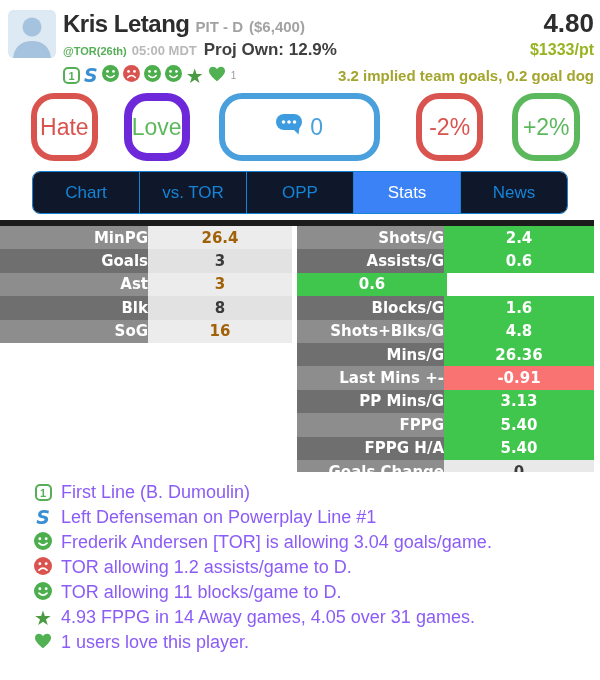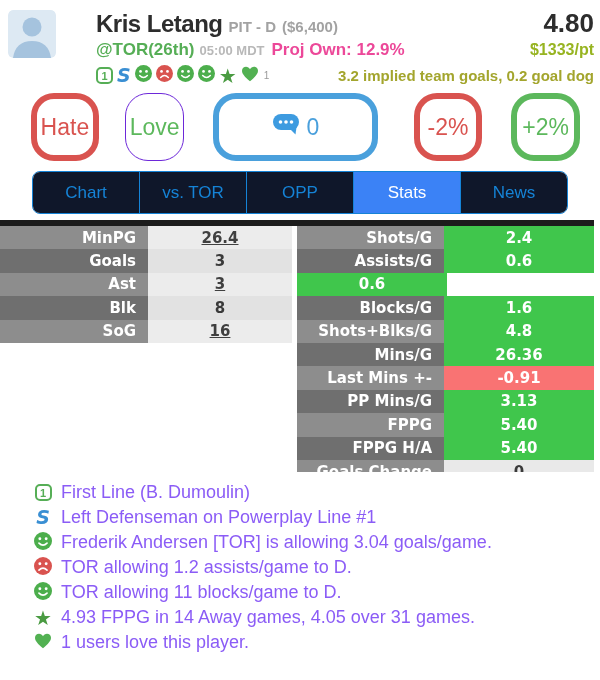--- a/index.html
+++ b/index.html
@@ -1,78 +1,78 @@
 <!DOCTYPE html>
 <html><head>
 <meta charset="utf-8">
 <style>
   * { margin:0; padding:0; box-sizing:border-box; }
   html,body { width:600px; height:680px; background:#ffffff; overflow:hidden;
               font-family:"Liberation Sans", sans-serif; }
 
   
-  .header { display:flex; padding:8px 6px 0 8px;gap:33px; }
+  .header { display:flex; padding:8px 6px 0 8px; }
   .avatar { width:48px; height:48px; border-radius:5px; overflow:hidden; flex:0 0 48px; margin-top:2px; }
   .hinfo { flex:1; margin-left:7px; }
   .hrow { display:flex; justify-content:space-between; align-items:baseline; }
   .hrow1 { height:32px; }
   .name { font-size:24px; font-weight:bold; color:#2d2d2d; letter-spacing:-0.5px; }
   .teampos { font-size:15px; font-weight:bold; color:#a2a2a2; margin-left:6px; }
   .salary { font-size:15px; font-weight:bold; color:#a2a2a2; margin-left:6px; }
   .points { font-size:26px; font-weight:bold; color:#2d2d2d; }
   .hrow2 { height:23px; }
-  .matchup { font-size:17px; font-weight:bold; color:#56ae56; }
+  .matchup { font-size:11px; font-weight:bold; color:#56ae56; }
   .gametime { font-size:13px; color:#b8b8b8; font-weight:bold; margin-left:5px; }
-  .projown { font-size:17px; font-weight:bold; color:#ec4899; margin-left:7px; }
+  .projown { font-size:17px; font-weight:bold; color:#404040; margin-left:7px; }
   .valuept { font-size:16px; font-weight:bold; color:#97b421; }
   .hrow3 { height:25px; align-items:center; display:flex; justify-content:space-between; }
   .badges { display:flex; align-items:center; gap:4px; }
   .impliedgoals { font-size:15px; font-weight:bold; color:#a3a52d; }
   .supcount { font-size:10px; color:#9a9a9a; vertical-align:super; margin-left:1px; }
 
   
   .ic-box1 { display:inline-flex; align-items:center; justify-content:center;
              width:17px; height:17px; border:2px solid #56ae56; border-radius:5px;
              color:#56ae56; font-size:11px; font-weight:bold; background:#fff; }
   .ic-s { font-family:"DejaVu Sans", sans-serif; font-style:italic; font-weight:bold;
           font-size:19px; color:#3a8fd3; line-height:1; }
   .ic-star { color:#4a9b42; font-size:20px; line-height:1; }
   .ic-svg { display:inline-block; vertical-align:middle; }
 
   
   .actions { display:flex; align-items:center; margin-top:5px; padding:0 20px 0 19px; height:68px; gap:26px;margin-left:12px; }
   .btn { height:68px; border-radius:23px; background:#fff; display:flex;
          align-items:center; justify-content:center; font-size:23px; cursor:pointer; }
   .btn-hate { width:78px; border:6px solid #d9534f; color:#d9534f; }
-  .btn-love { width:70px; border:1px solid #6d28d9; color:#5cb85c; margin-right:3px; }
+  .btn-love { width:70px; border:8px solid #6d28d9; color:#5cb85c; margin-right:3px; }
   .btn-chat { width:192px; border:6px solid #4aa0dc; color:#4aa0dc; gap:7px; margin-right:7px; }
   .btn-down { width:79px; border:6px solid #d9534f; color:#d9534f; margin-left:3px; }
   .btn-up   { width:79px; border:6px solid #5cb85c; color:#5cb85c; margin-left:3px; }
 
   
   .tabs { margin:10px 32px 0 32px; height:43px; border:1.5px solid #1583d6;
           border-radius:8px; display:flex; overflow:hidden; }
   .tab { flex:1; display:flex; align-items:center; justify-content:center;
          color:#1583d6; font-size:17px; cursor:pointer; background:#0f172a; }
   .tab:not(:last-child) { border-right:1.5px solid #1583d6; }
   .tab.active { background:#3b82f6; color:#fff; }
 
   
   .bar { width:594px; height:6px; background:#1c1c1c; margin-top:6px; }
   .stats-section { width:594px; height:246px; overflow:hidden; display:flex; gap:5px; }
   .stat-table { display:flex; flex-direction:column; }
   .stat-row { display:flex; height:23.4px; flex:0 0 23.4px; }
   .cell { display:flex; align-items:center; font-size:15px; font-weight:bold;
           font-family:"DejaVu Sans","Liberation Sans",sans-serif; }
-  .cell.lbl { justify-content:flex-end; padding-right:12px; color:#ffffff; }
+  .cell.lbl { justify-content:flex-end; color:#ffffff; }
   .cell.val { justify-content:center; }
   .lt .lbl { width:148px; } .lt .val { width:144px; }
   .rt .lbl { width:147px; } .rt .val { width:150px; }
   .lblA { background:#8d8d8d; } .lblB { background:#6f6f6f; }
-  .valA { background:#ececec; color:#404040;text-decoration:underline; } .valB { background:#e2e2e2; color:#3a3a3a; }
+  .valA { background:#ececec; color:#a16207; } .valB { background:#e2e2e2; color:#3a3a3a; }
   .valGreen { background:#40c64c; color:#ffffff; }
   .valRed { background:#f97373; color:#ffffff; }
   .valGray { background:#e9e9e9; color:#3a3a3a; }
 
   
   .notes { padding:8px 0 0 33px; }
   .note { display:flex; align-items:center; height:25px; gap:8px; }
   .note-icon { width:20px; display:flex; justify-content:center; align-items:center; }
   .note-text { font-size:18px; color:#8b5cf6; white-space:nowrap; }
 </style>

